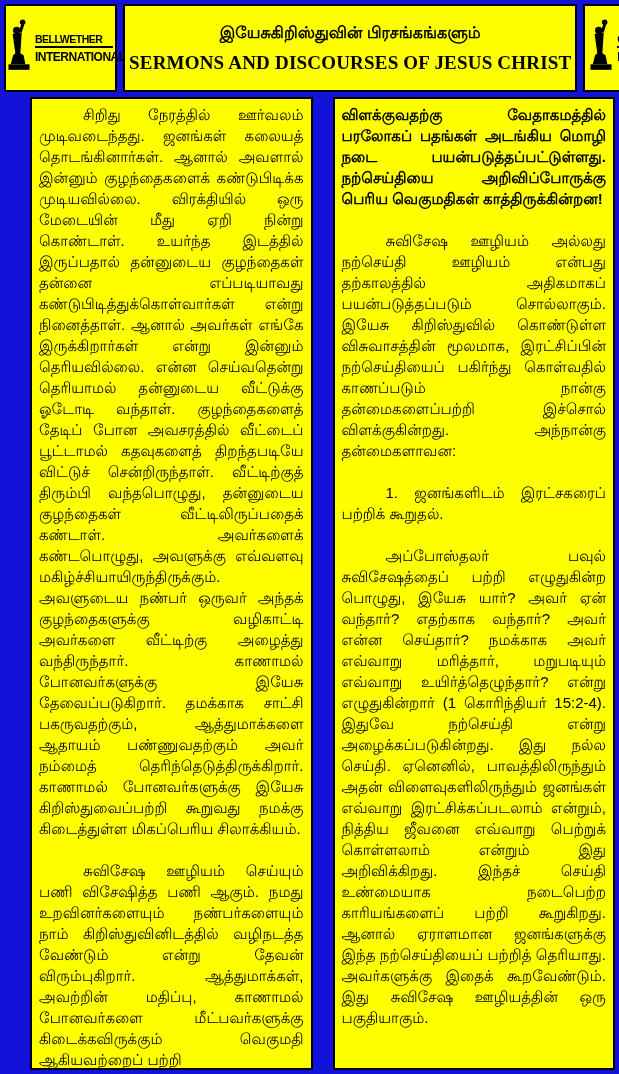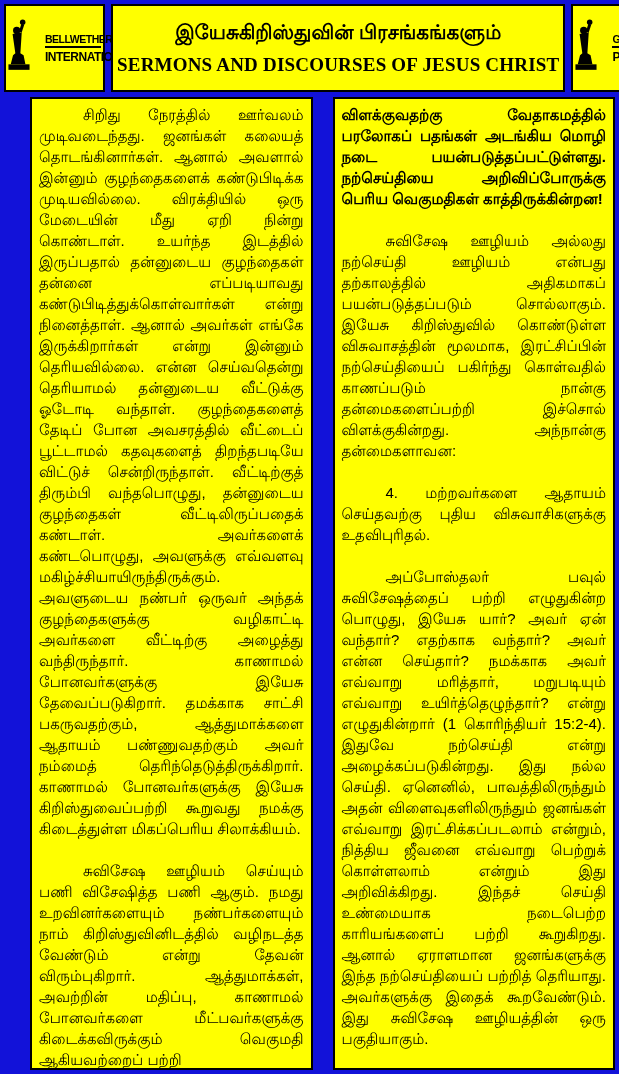--- a/index.html
+++ b/index.html
@@ -5,39 +5,39 @@
   html,body { margin:0; padding:0; background:#333; }
   .page {
     width:619px; height:1074px; box-sizing:border-box;
     background:#1212d9; padding:4px;
     display:flex; flex-direction:column; gap:5px;
     font-family:"Liberation Sans", sans-serif;
   }
   .header-row { display:flex; gap:6px; height:88px; flex:0 0 auto; }
   .panel { background:#ffff00; border:2px solid #000; box-sizing:border-box; }
   .logo-box {
-    width:101px; flex:0 0 auto;
+    width:113px; flex:0 0 auto;
     display:flex; align-items:center; justify-content:center;
-    gap:15px; padding:2px;
+    gap:5px; padding:2px;
   }
   .logo-icon { flex:0 0 auto; display:block; }
   .logo-text { display:flex; flex-direction:column; min-width:0; }
   .logo-line1 {
     font-weight:bold; font-size:10.5px; letter-spacing:-0.5px;
     border-bottom:2px solid #000; padding-bottom:1px; white-space:nowrap;
   }
   .logo-line2 {
     font-weight:bold; font-size:12px; letter-spacing:-0.5px;
     padding-top:2px; white-space:nowrap;
   }
   .title-box {
     flex:1 1 auto; display:flex; flex-direction:column;
     align-items:center; justify-content:center; padding:2px 4px;
   }
-  .title-tamil { font-size:20px; font-weight:bold; line-height:1.25; text-align:center; }
+  .title-tamil { font-size:16px; font-weight:bold; line-height:1.25; text-align:center; }
   .title-english {
     font-family:"Liberation Serif", serif; font-weight:bold;
     font-size:19px; margin-top:9px; white-space:nowrap; letter-spacing:0.2px;
   }
   .columns { flex:1 1 auto; display:flex; gap:20px; min-height:0;padding-left:26px; }
   .column { flex:1 1 0; padding:5px 7px; overflow:hidden; }
   .column p {
     margin:0 0 21px 0; font-size:15px; line-height:21px;
     text-align:justify; text-indent:44px; color:#000;
   }
@@ -99,19 +99,19 @@
   <div class="columns">
 
     <div class="panel column">
       <p>சிறிது நேரத்தில் ஊர்வலம் முடிவடைந்தது. ஜனங்கள் கலையத் தொடங்கினார்கள். ஆனால் அவளால் இன்னும் குழந்தைகளைக் கண்டுபிடிக்க முடியவில்லை. விரக்தியில் ஒரு மேடையின் மீது ஏறி நின்று கொண்டாள். உயர்ந்த இடத்தில் இருப்பதால் தன்னுடைய குழந்தைகள் தன்னை எப்படியாவது கண்டுபிடித்துக்கொள்வார்கள் என்று நினைத்தாள். ஆனால் அவர்கள் எங்கே இருக்கிறார்கள் என்று இன்னும் தெரியவில்லை. என்ன செய்வதென்று தெரியாமல் தன்னுடைய வீட்டுக்கு ஓடோடி வந்தாள். குழந்தைகளைத் தேடிப் போன அவசரத்தில் வீட்டைப் பூட்டாமல் கதவுகளைத் திறந்தபடியே விட்டுச் சென்றிருந்தாள். வீட்டிற்குத் திரும்பி வந்தபொழுது, தன்னுடைய குழந்தைகள் வீட்டிலிருப்பதைக் கண்டாள். அவர்களைக் கண்டபொழுது, அவளுக்கு எவ்வளவு மகிழ்ச்சியாயிருந்திருக்கும். அவளுடைய நண்பர் ஒருவர் அந்தக் குழந்தைகளுக்கு வழிகாட்டி அவர்களை வீட்டிற்கு அழைத்து வந்திருந்தார். காணாமல் போனவர்களுக்கு இயேசு தேவைப்படுகிறார். தமக்காக சாட்சி பகருவதற்கும், ஆத்துமாக்களை ஆதாயம் பண்ணுவதற்கும் அவர் நம்மைத் தெரிந்தெடுத்திருக்கிறார். காணாமல் போனவர்களுக்கு இயேசு கிறிஸ்துவைப்பற்றி கூறுவது நமக்கு கிடைத்துள்ள மிகப்பெரிய சிலாக்கியம்.</p>
       <p>சுவிசேஷ ஊழியம் செய்யும் பணி விசேஷித்த பணி ஆகும். நமது உறவினர்களையும் நண்பர்களையும் நாம் கிறிஸ்துவினிடத்தில் வழிநடத்த வேண்டும் என்று தேவன் விரும்புகிறார். ஆத்துமாக்கள், அவற்றின் மதிப்பு, காணாமல் போனவர்களை மீட்பவர்களுக்கு கிடைக்கவிருக்கும் வெகுமதி ஆகியவற்றைப் பற்றி</p>
     </div>
 
     <div class="panel column">
       <p class="no-indent">விளக்குவதற்கு வேதாகமத்தில் பரலோகப் பதங்கள் அடங்கிய மொழி நடை பயன்படுத்தப்பட்டுள்ளது. நற்செய்தியை அறிவிப்போருக்கு பெரிய வெகுமதிகள் காத்திருக்கின்றன!</p>
       <p>சுவிசேஷ ஊழியம் அல்லது நற்செய்தி ஊழியம் என்பது தற்காலத்தில் அதிகமாகப் பயன்படுத்தப்படும் சொல்லாகும். இயேசு கிறிஸ்துவில் கொண்டுள்ள விசுவாசத்தின் மூலமாக, இரட்சிப்பின் நற்செய்தியைப் பகிர்ந்து கொள்வதில் காணப்படும் நான்கு தன்மைகளைப்பற்றி இச்சொல் விளக்குகின்றது. அந்நான்கு தன்மைகளாவன:</p>
-      <p>4. மற்றவர்களை ஆதாயம் செய்தவற்கு புதிய விசுவாசிகளுக்கு உதவிபுரிதல்.</p>
+      <p>1. ஜனங்களிடம் இரட்சகரைப் பற்றிக் கூறுதல்.</p>
       <p>அப்போஸ்தலர் பவுல் சுவிசேஷத்தைப் பற்றி எழுதுகின்ற பொழுது, இயேசு யார்? அவர் ஏன் வந்தார்? எதற்காக வந்தார்? அவர் என்ன செய்தார்? நமக்காக அவர் எவ்வாறு மரித்தார், மறுபடியும் எவ்வாறு உயிர்த்தெழுந்தார்? என்று எழுதுகின்றார் (1 கொரிந்தியர் 15:2-4). இதுவே நற்செய்தி என்று அழைக்கப்படுகின்றது. இது நல்ல செய்தி. ஏனெனில், பாவத்திலிருந்தும் அதன் விளைவுகளிலிருந்தும் ஜனங்கள் எவ்வாறு இரட்சிக்கப்படலாம் என்றும், நித்திய ஜீவனை எவ்வாறு பெற்றுக் கொள்ளலாம் என்றும் இது அறிவிக்கிறது. இந்தச் செய்தி உண்மையாக நடைபெற்ற காரியங்களைப் பற்றி கூறுகிறது. ஆனால் ஏராளமான ஜனங்களுக்கு இந்த நற்செய்தியைப் பற்றித் தெரியாது. அவர்களுக்கு இதைக் கூறவேண்டும். இது சுவிசேஷ ஊழியத்தின் ஒரு பகுதியாகும்.</p>
     </div>
 
   </div>
 
 </div>
 
 </body></html>

